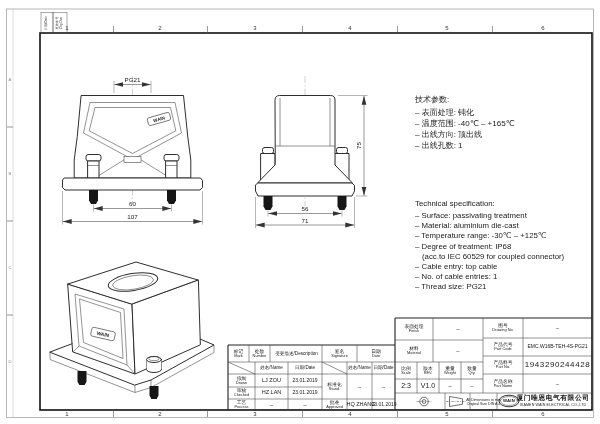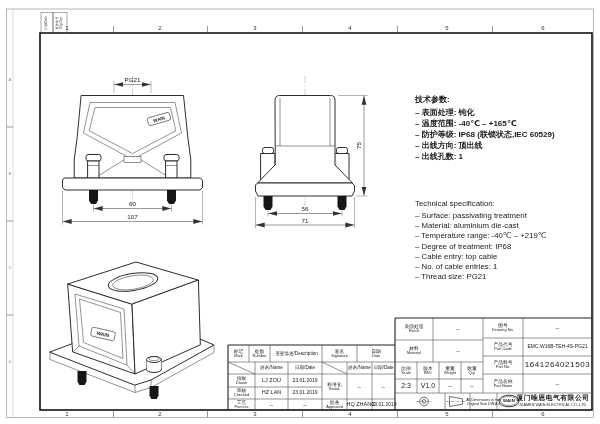--- a/index.html
+++ b/index.html
@@ -26,21 +26,21 @@
   .v55{font-size:5.5px;}
   .v5{font-size:5px;}
   .v7{font-size:7px;}
   .pno{font-size:8px;letter-spacing:.6px;}
   .pcode{font-size:5px;letter-spacing:0;}
   .note2{font-size:3.6px;line-height:4.2px;color:#222;}
   .cozh{font-size:6.8px;font-weight:bold;letter-spacing:.5px;}
   .coen{font-size:3.7px;letter-spacing:.1px;color:#222;}
   .specs{position:absolute;left:415px;width:180px;}
   .specs .ttl{margin-bottom:2px;}
-  .cn{top:95px;font-size:8px;font-weight:bold;line-height:10.9px;}
+  .cn{top:95px;font-size:8px;font-weight:normal;line-height:10.9px;}
   .en{top:199px;font-size:7.8px;line-height:10.15px;}
   .cont{padding-left:7px;}
   .wlogo{font-size:4.3px;font-weight:bold;letter-spacing:.2px;}
 </style>
 </head>
 <body>
 
 <div class="sheet">
 
   <svg style="left:0;top:0" width="600" height="424" viewBox="0 0 600 424">
@@ -207,30 +207,30 @@
   <div class="rot tc vbox" style="left:47px;top:22.7px">日期/Date</div>
   <div class="rot tc vbox" style="left:60px;top:22.7px">
     <div>更改单号</div>
     <div>Chg Doc</div>
   </div>
 
   <div class="specs cn">
     <div class="ttl">技术参数:</div>
     <div>– 表面处理: 钝化</div>
     <div>– 温度范围: -40℃ – +165℃</div>
-    <div>– 防护等级: IP68 (联锁状态,IEC 60529)</div>
     <div>– 出线方向: 顶出线</div>
     <div>– 出线孔数: 1</div>
   </div>
   <div class="specs en">
     <div class="ttl">Technical specification:</div>
     <div>– Surface: passivating treatment</div>
     <div>– Material: aluminium die-cast</div>
-    <div>– Temperature range: -40℃ – +219℃</div>
+    <div>– Temperature range: -30℃ – +125℃</div>
     <div>– Degree of treatment: IP68</div>
+    <div class="cont">(acc.to IEC 60529 for coupled connector)</div>
     <div>– Cable entry: top cable</div>
     <div>– No. of cable entries: 1</div>
     <div>– Thread size: PG21</div>
   </div>
 
   <div class="tc lbl2" style="left:238.5px;top:353.5px">
     <div class="zh">标记</div>
       <div class="en">Mark</div>
     </div>
   <div class="tc lbl2" style="left:259.5px;top:353.5px">
@@ -326,21 +326,21 @@
   <div class="tc v6" style="left:557.5px;top:328px">–</div>
   <div class="tc lbl2" style="left:503px;top:347px">
     <div class="zh">产品代号</div>
       <div class="en">Part Code</div>
     </div>
   <div class="tc pcode" style="left:557.5px;top:347px">EMC.W16B-TEH-4S-PG21</div>
   <div class="tc lbl2" style="left:503px;top:365px">
     <div class="zh">产品料号</div>
       <div class="en">Part No.</div>
     </div>
-  <div class="tc pno" style="left:557.5px;top:365px">1641264021503</div>
+  <div class="tc pno" style="left:557.5px;top:365px">1943290244428</div>
   <div class="tc lbl2" style="left:503px;top:383.5px">
     <div class="zh">产品名称</div>
       <div class="en">Part Name</div>
     </div>
   <div class="tc v6" style="left:557.5px;top:383.5px">–</div>
 
   <div class="tc note2" style="left:483.5px;top:401.5px">
     <div>All Dimensions in mm</div>
     <div>Original Size DIN A 4</div>
     </div>

